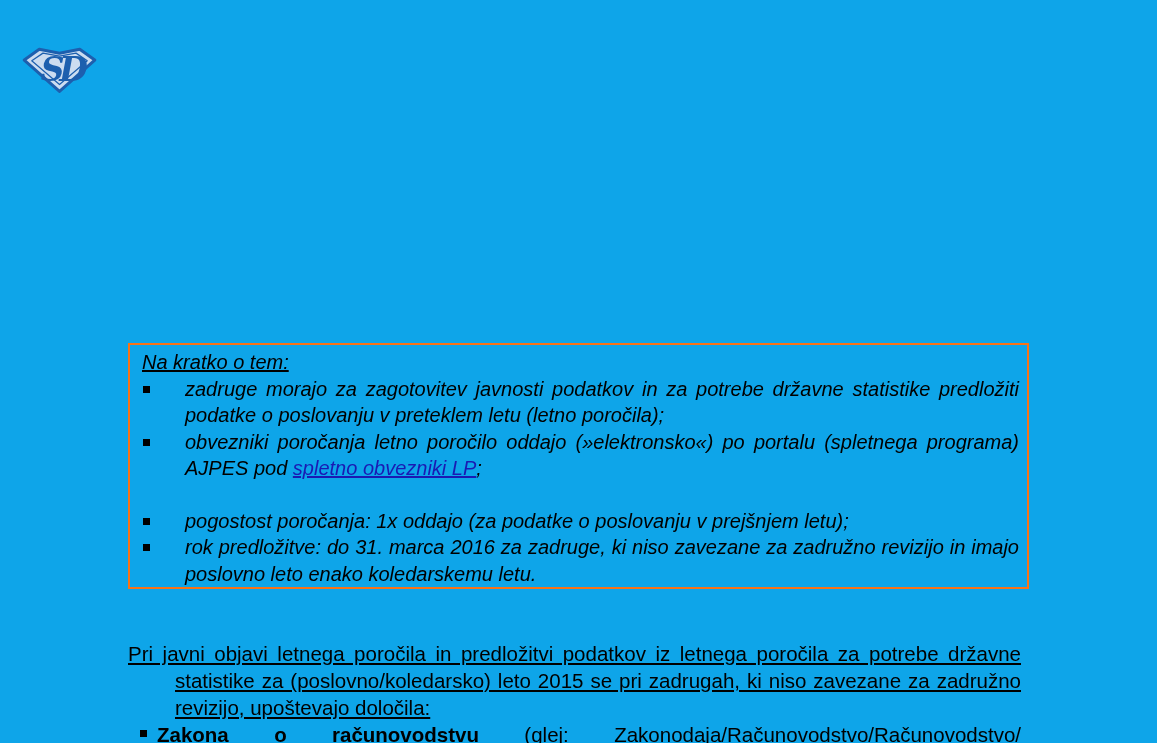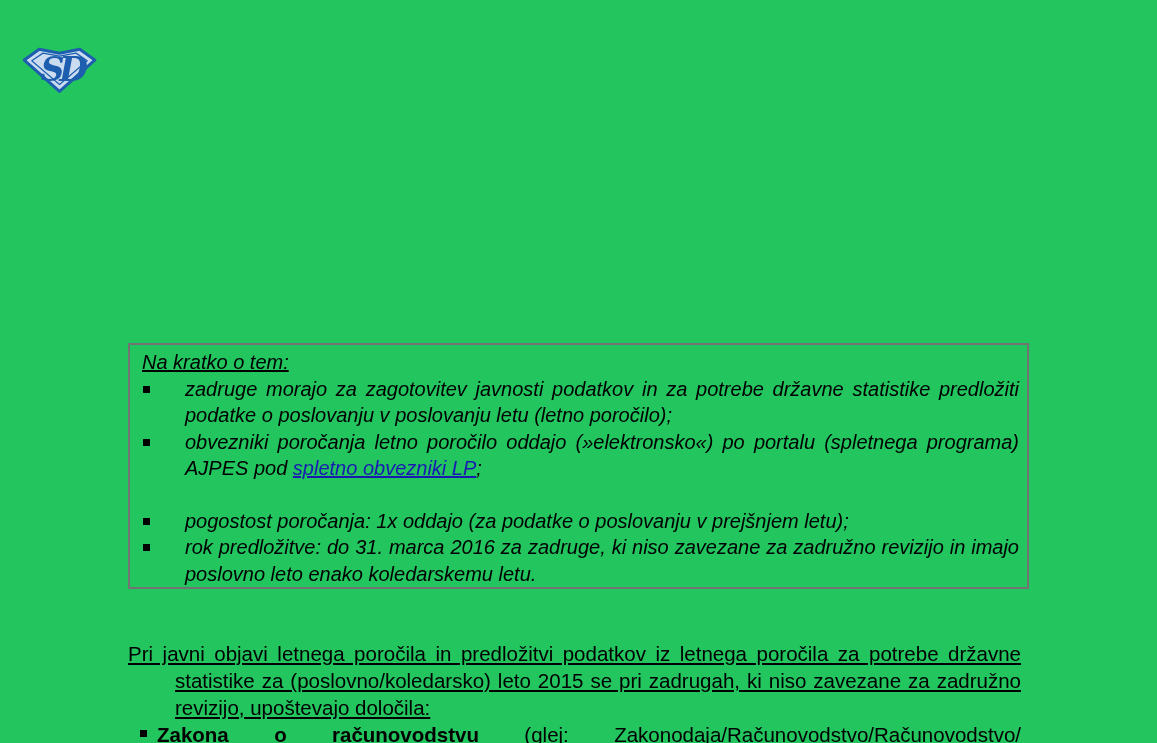--- a/index.html
+++ b/index.html
@@ -1,18 +1,18 @@
 <!DOCTYPE html>
 <html><head>
 <meta charset="utf-8">
 <style>
   html, body { margin:0; padding:0; }
   .page {
     position:relative; width:1157px; height:743px; overflow:hidden;
-    background:#22c55e; color:#000;
+    background:#0ea5e9; color:#000;
     font-family:"Liberation Sans", sans-serif;
   }
 
   
   .logo { position:absolute; left:22px; top:47px; width:75px; height:46px; }
   .logo svg { display:block; width:75px; height:46px; }
   .shield { fill:#ccdcf0; stroke:#1d5fae; stroke-width:4; stroke-linejoin:round; }
   .facet  { fill:none; stroke:#1d5fae; stroke-width:1.6; stroke-linejoin:round; }
   .logo-sd {
     font-family:"DejaVu Serif", serif; font-style:italic; font-weight:bold;
@@ -22,21 +22,21 @@
   
   .title {
     position:absolute; left:128px; top:159px; width:901px;
     text-align:center; font-weight:bold; font-size:21px; line-height:31px;
   }
   .t-line { display:block; }
 
   
   .info-box {
     position:absolute; left:128px; top:343px; width:901px; height:246px;
-    box-sizing:border-box; border:2px solid #737373;
+    box-sizing:border-box; border:2px solid #f97316;
     padding:4px 8px 0 10px;
     font-style:italic; font-size:20px; line-height:26.5px;
   }
   .box-heading { text-decoration:underline; margin-left:2px; }
   .bullet { display:flex; align-items:flex-start; }
   .marker { flex:0 0 45px; box-sizing:border-box; padding-left:3px; }
   .marker::after {
     content:""; display:block; width:7px; height:7px; background:#000; margin-top:10px;
   }
   .btext { flex:1; text-align:justify; }
@@ -66,21 +66,21 @@
       <text class="logo-sd" x="53" y="45" text-anchor="middle">SD</text>
     </svg>
   </div>
 
 
   <div class="info-box">
     <div class="box-heading">Na kratko o tem:</div>
 
     <div class="bullet">
       <span class="marker"></span>
-      <div class="btext">zadruge morajo za zagotovitev javnosti podatkov in za potrebe državne statistike predložiti podatke o poslovanju v poslovanju letu (letno poročilo);</div>
+      <div class="btext">zadruge morajo za zagotovitev javnosti podatkov in za potrebe državne statistike predložiti podatke o poslovanju v preteklem letu (letno poročila);</div>
     </div>
 
     <div class="bullet">
       <span class="marker"></span>
       <div class="btext"><span>obvezniki poročanja letno poročilo oddajo (»elektronsko«) po portalu (spletnega programa) AJPES pod </span><a class="link" href="#">spletno obvezniki LP</a><span>;</span></div>
     </div>
 
     <div class="spacer"></div>
 
     <div class="bullet">

